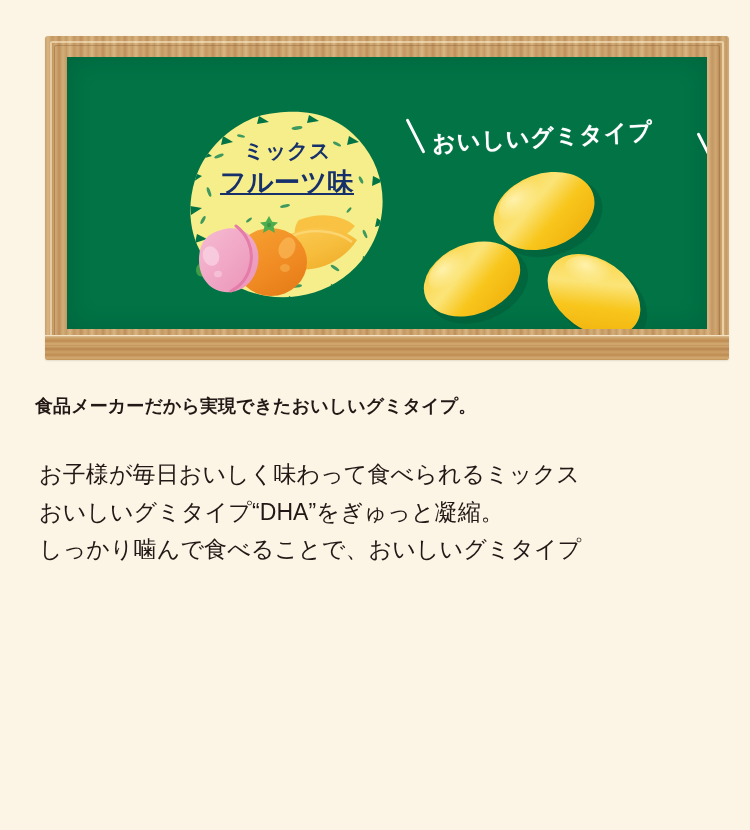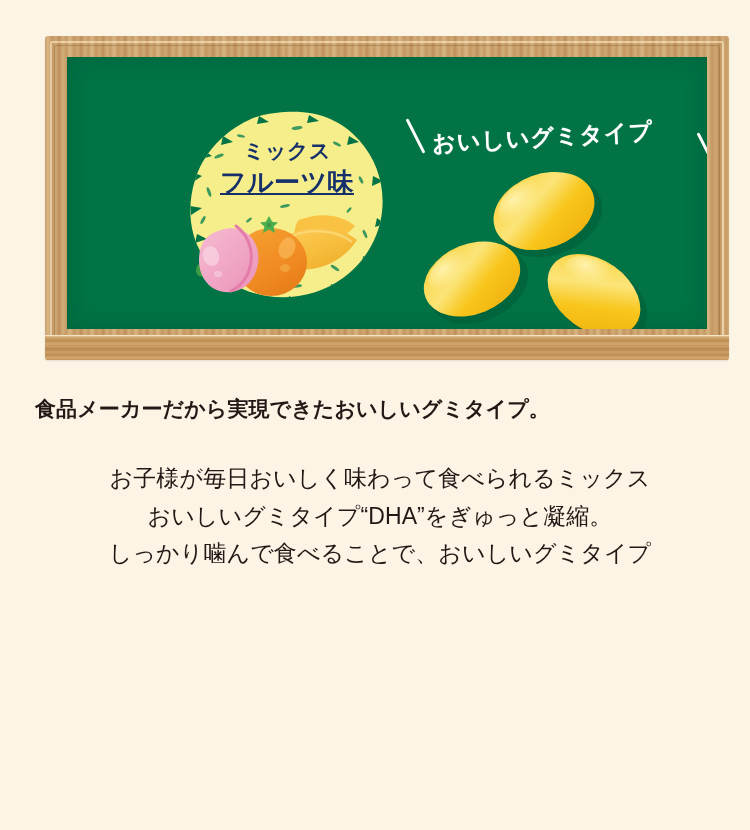--- a/index.html
+++ b/index.html
@@ -173,35 +173,34 @@
 
   
   #copy-block {
     position: absolute;
     left: 35px;
     top: 395px;
     width: 690px;
   }
   .headline {
     color: #231815;
-    font-size: 21px;
+    font-size: 18px;
     font-weight: 700;
     letter-spacing: 0.005em;
     line-height: 1.3;
     margin: 0 0 38px 0;
     white-space: nowrap;
   }
   .body-copy {
     color: #231815;
     font-size: 23px;
     font-weight: 400;
     line-height: 1.62;
     letter-spacing: 0.005em;
-    margin: 12px;
-    text-align: center;
+    margin: 4px;
   }
   .body-copy p { margin: 0; white-space: nowrap; }
 </style>
 </head>
 <body>
 
 <div id="blackboard-panel">
 
   <div class="board-frame-outer"></div>
   <div class="frame-bevel"></div>

